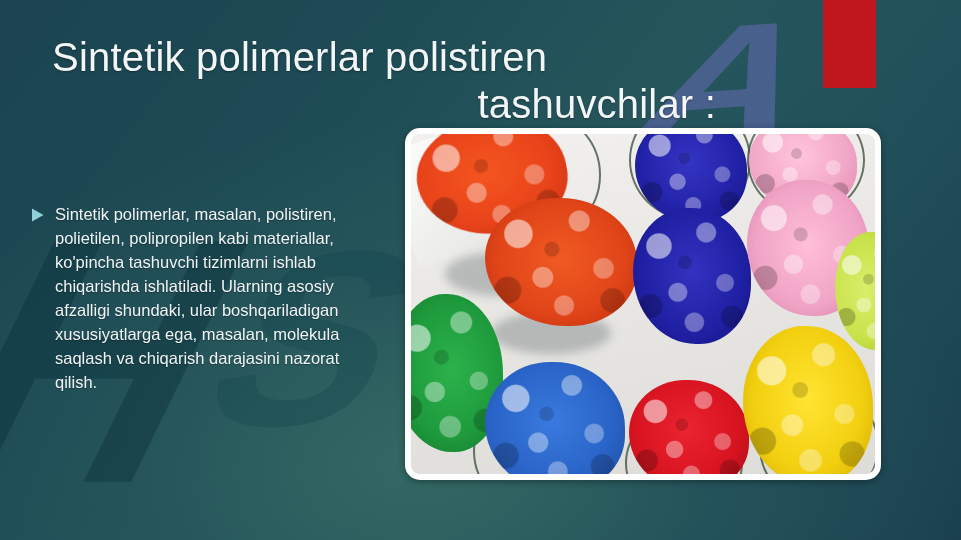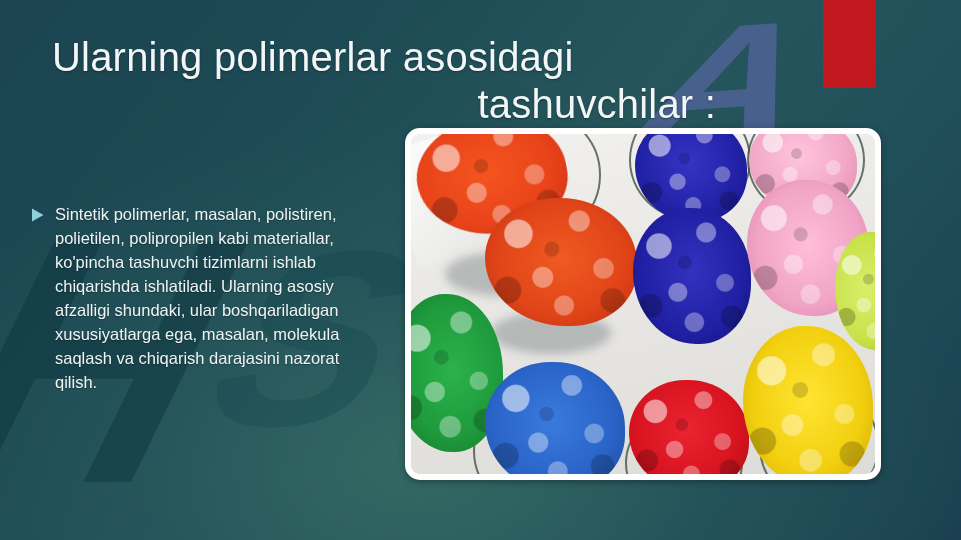--- a/index.html
+++ b/index.html
@@ -191,21 +191,21 @@
 <body>
 
 <div id="slide">
 
   <div class="bg-letter" id="wm-h">H</div>
   <div class="bg-letter" id="wm-s">S</div>
   <div class="bg-letter" id="wm-a">A</div>
   <div id="red-bar"></div>
 
   <div id="title-block">
-    <div class="title-line l1">Ularning polimerlar asosidagi</div>
+    <div class="title-line l1">Sintetik polimerlar polistiren</div>
     <div class="title-line l2">tashuvchilar :</div>
   </div>
 
   <div id="body-block">
     <span id="bullet-marker">
       <svg width="16" height="16" viewBox="0 0 16 16" aria-hidden="true">
         <path d="M2 1.5 L13.5 8 L2 14.5 Z" fill="#8fd0da"></path>
       </svg>
     </span>
     <div id="body-text">Sintetik polimerlar, masalan, polistiren, polietilen, polipropilen kabi materiallar, ko'pincha tashuvchi tizimlarni ishlab chiqarishda ishlatiladi. Ularning asosiy afzalligi shundaki, ular boshqariladigan xususiyatlarga ega, masalan, molekula saqlash va chiqarish darajasini nazorat qilish.</div>

